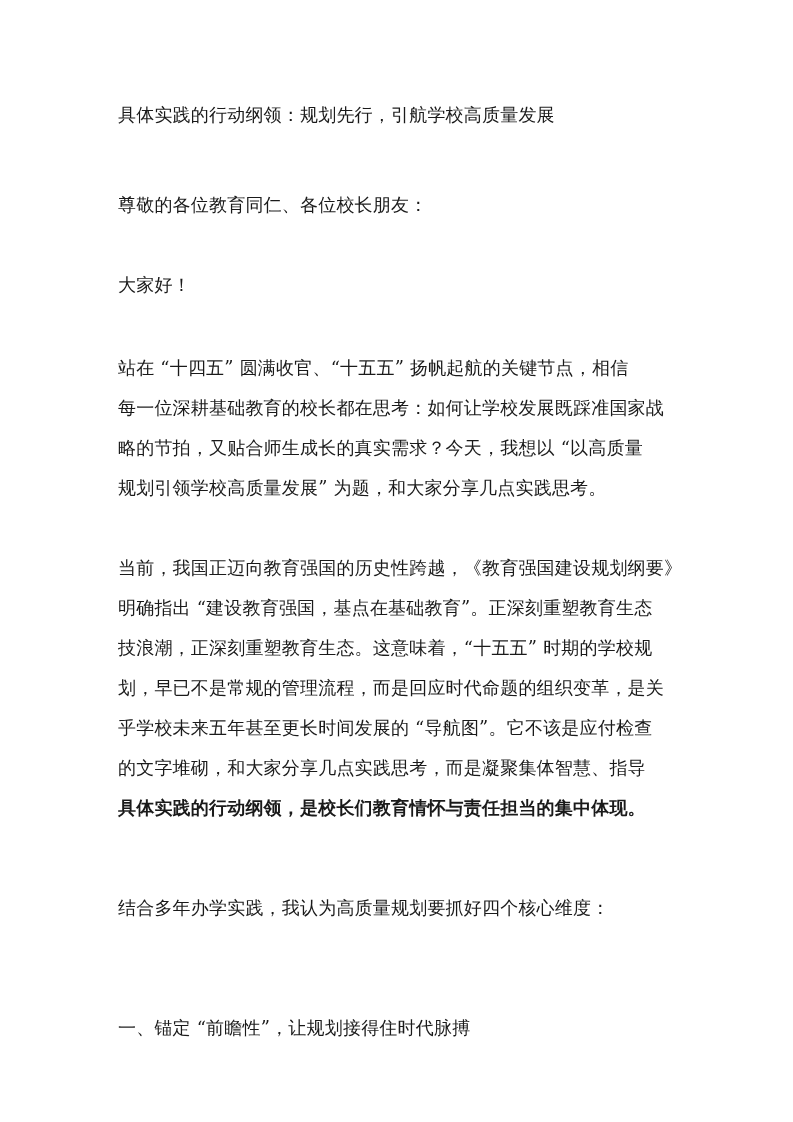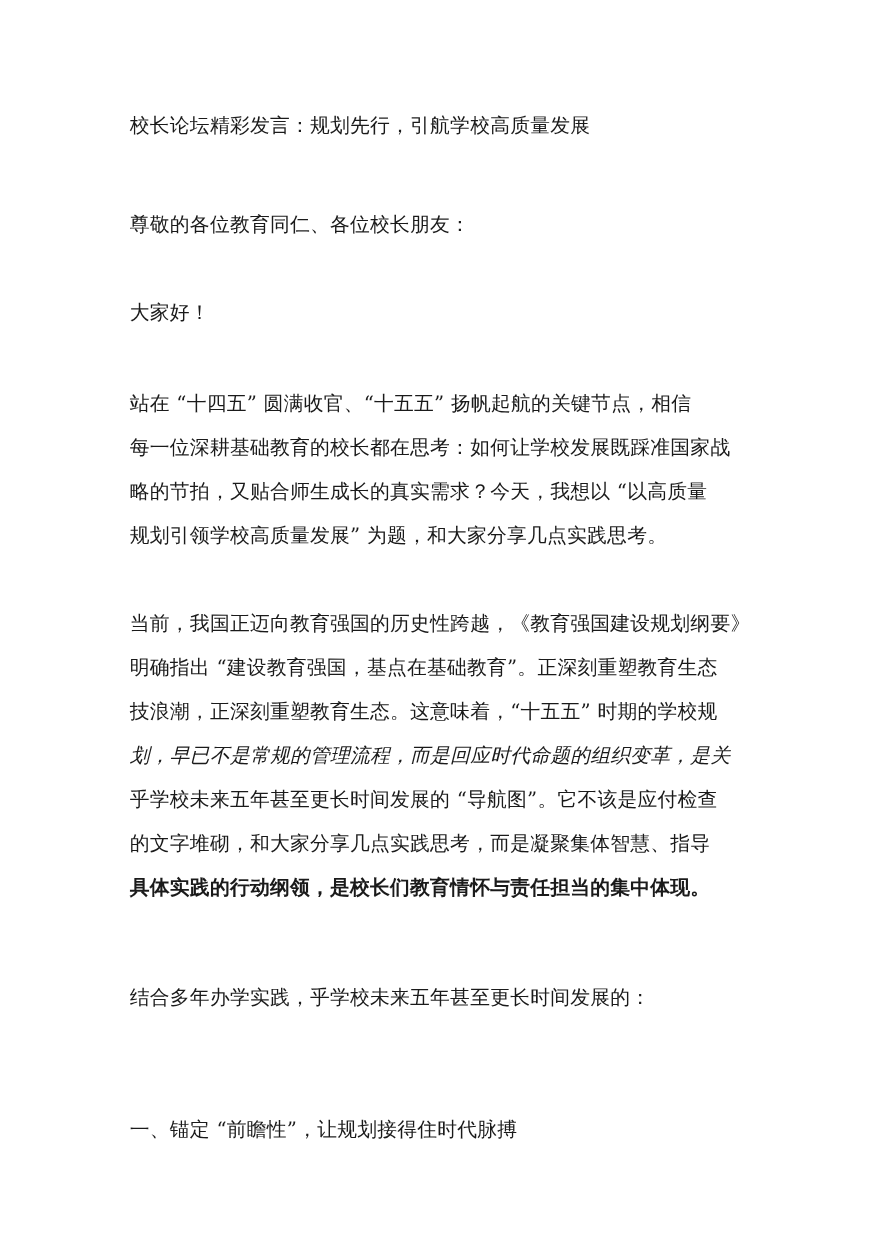--- a/index.html
+++ b/index.html
@@ -28,40 +28,40 @@
       line-height: 24px;
       white-space: nowrap;
       letter-spacing: 0.2px;
     }
   </style>
 </head>
 <body>
 
 <div class="page">
 
-  <div class="line" style="top:103px;">校长论坛精彩发言：规划先行，引航学校高质量发展</div>
+  <div class="line" style="top:103px;">具体实践的行动纲领：规划先行，引航学校高质量发展</div>
 
   <div class="line" style="top:193px;">尊敬的各位教育同仁、各位校长朋友：</div>
 
   <div class="line" style="top:273px;">大家好！</div>
 
   <div>
     <div class="line" style="top:356px;">站在 “十四五” 圆满收官、“十五五” 扬帆起航的关键节点，相信</div>
     <div class="line" style="top:396px;">每一位深耕基础教育的校长都在思考：如何让学校发展既踩准国家战</div>
     <div class="line" style="top:436px;">略的节拍，又贴合师生成长的真实需求？今天，我想以 “以高质量</div>
     <div class="line" style="top:476px;">规划引领学校高质量发展” 为题，和大家分享几点实践思考。</div>
   </div>
 
   <div>
     <div class="line" style="top:556px;">当前，我国正迈向教育强国的历史性跨越，《教育强国建设规划纲要》</div>
     <div class="line" style="top:596px;">明确指出 “建设教育强国，基点在基础教育”。正深刻重塑教育生态</div>
     <div class="line" style="top:636px;">技浪潮，正深刻重塑教育生态。这意味着，“十五五” 时期的学校规</div>
-    <div class="line" style="top:676px;font-style:italic;">划，早已不是常规的管理流程，而是回应时代命题的组织变革，是关</div>
+    <div class="line" style="top:676px;">划，早已不是常规的管理流程，而是回应时代命题的组织变革，是关</div>
     <div class="line" style="top:716px;text-align:right;">乎学校未来五年甚至更长时间发展的 “导航图”。它不该是应付检查</div>
     <div class="line" style="top:756px;">的文字堆砌，和大家分享几点实践思考，而是凝聚集体智慧、指导</div>
     <div class="line" style="top:796px;font-weight:bold;">具体实践的行动纲领，是校长们教育情怀与责任担当的集中体现。</div>
   </div>
 
-  <div class="line" style="top:896px;">结合多年办学实践，乎学校未来五年甚至更长时间发展的：</div>
+  <div class="line" style="top:896px;">结合多年办学实践，我认为高质量规划要抓好四个核心维度：</div>
 
   <div class="line" style="top:1016px;">一、锚定 “前瞻性”，让规划接得住时代脉搏</div>
 
 </div>
 
 </body></html>

